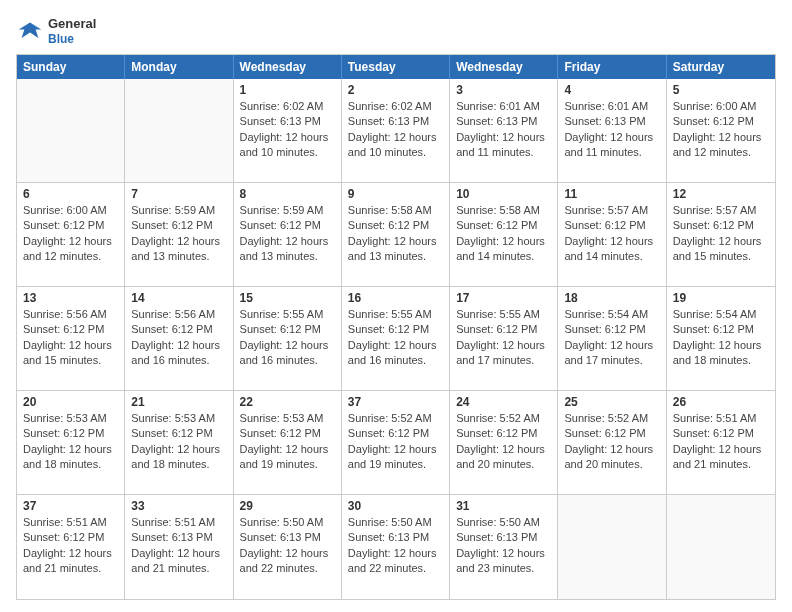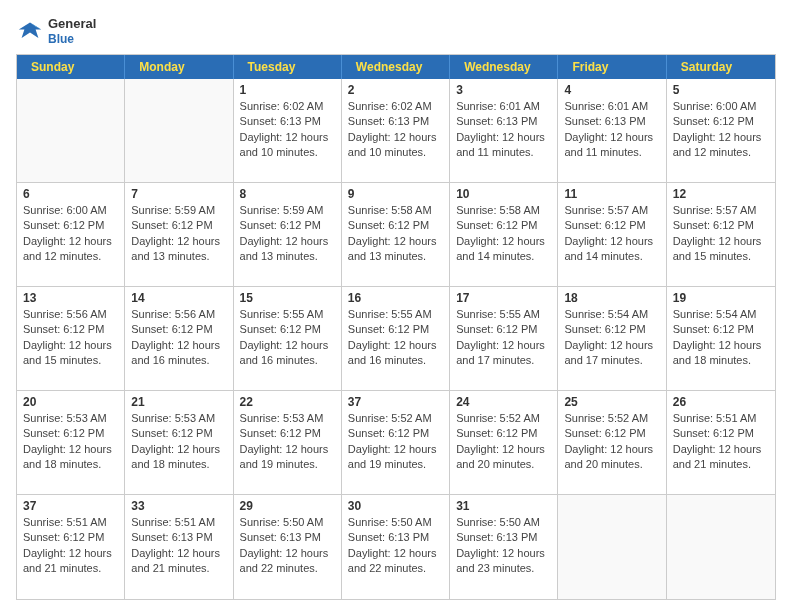--- a/index.html
+++ b/index.html
@@ -50,24 +50,24 @@
       border: 1px solid #ccc;
       display: flex;
       flex-direction: column;
     }
     .calendar-header {
       display: grid;
       grid-template-columns: repeat(7, 1fr);
       background: #2a6db5;
     }
     .calendar-header .day-name {
-      color: #fde047;
+      color: #ffffff;
       font-size: 12px;
       font-weight: bold;
-      padding: 5px 14px;
+      padding: 5px 6px;
       text-align: left;
       border-right: 1px solid #4a8fd5;
     }
     .calendar-header .day-name:last-child {
       border-right: none;
     }
     .calendar-body {
       flex: 1;
       display: grid;
       grid-template-rows: repeat(5, 1fr);
@@ -126,22 +126,22 @@
     <div class="title-area">
       <div class="month-title"></div>
       <div class="location"></div>
     </div>
   </div>
 
   <div class="calendar">
     <div class="calendar-header">
     <div class="day-name">Sunday</div>
         <div class="day-name">Monday</div>
+        <div class="day-name">Wednesday</div>
         <div class="day-name">Tuesday</div>
-        <div class="day-name">Wednesday</div>
         <div class="day-name">Wednesday</div>
         <div class="day-name">Friday</div>
         <div class="day-name">Saturday</div>
       </div>
     <div class="calendar-body">
     <div class="calendar-row">
           <div class="cell empty"></div>
           <div class="cell empty"></div>
           <div class="cell">
             <span class="day-num">1</span>

